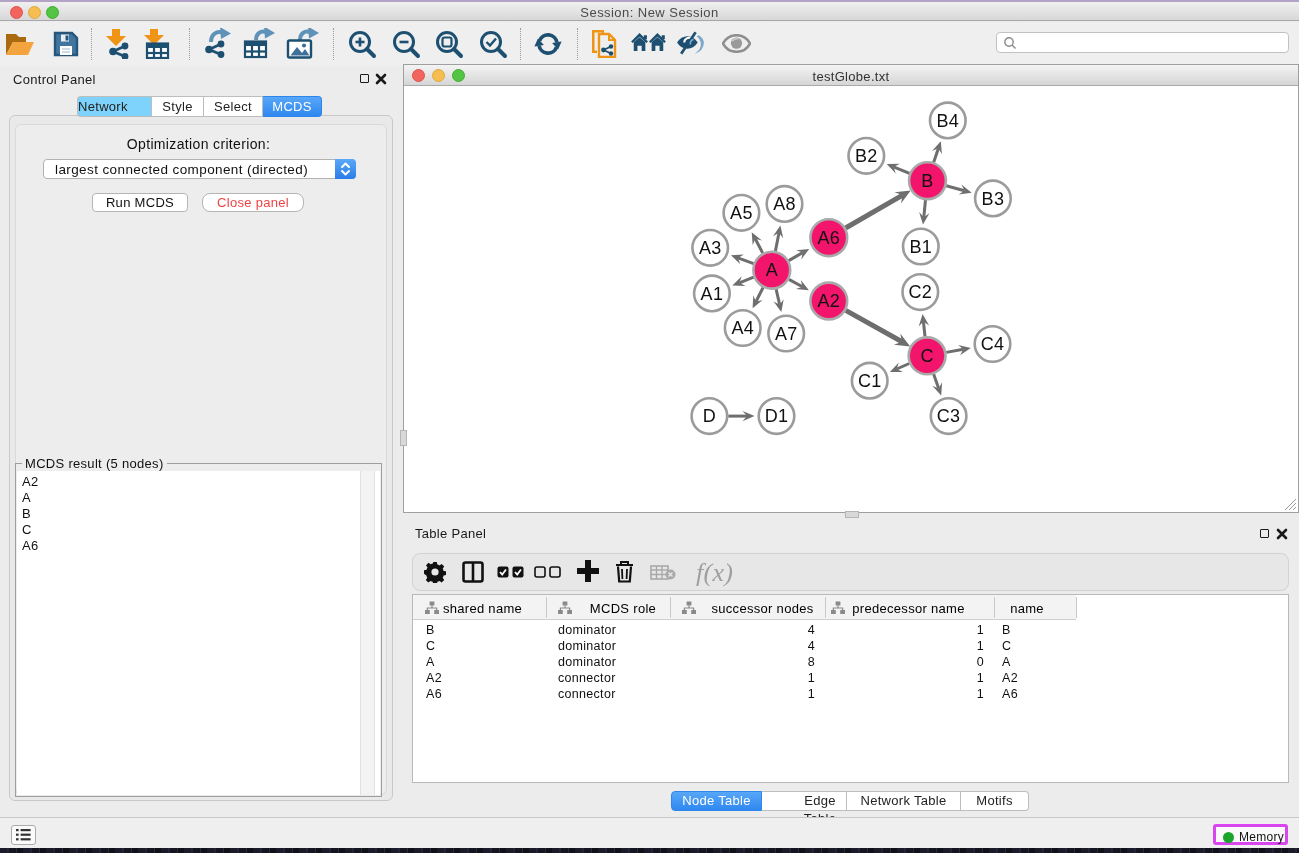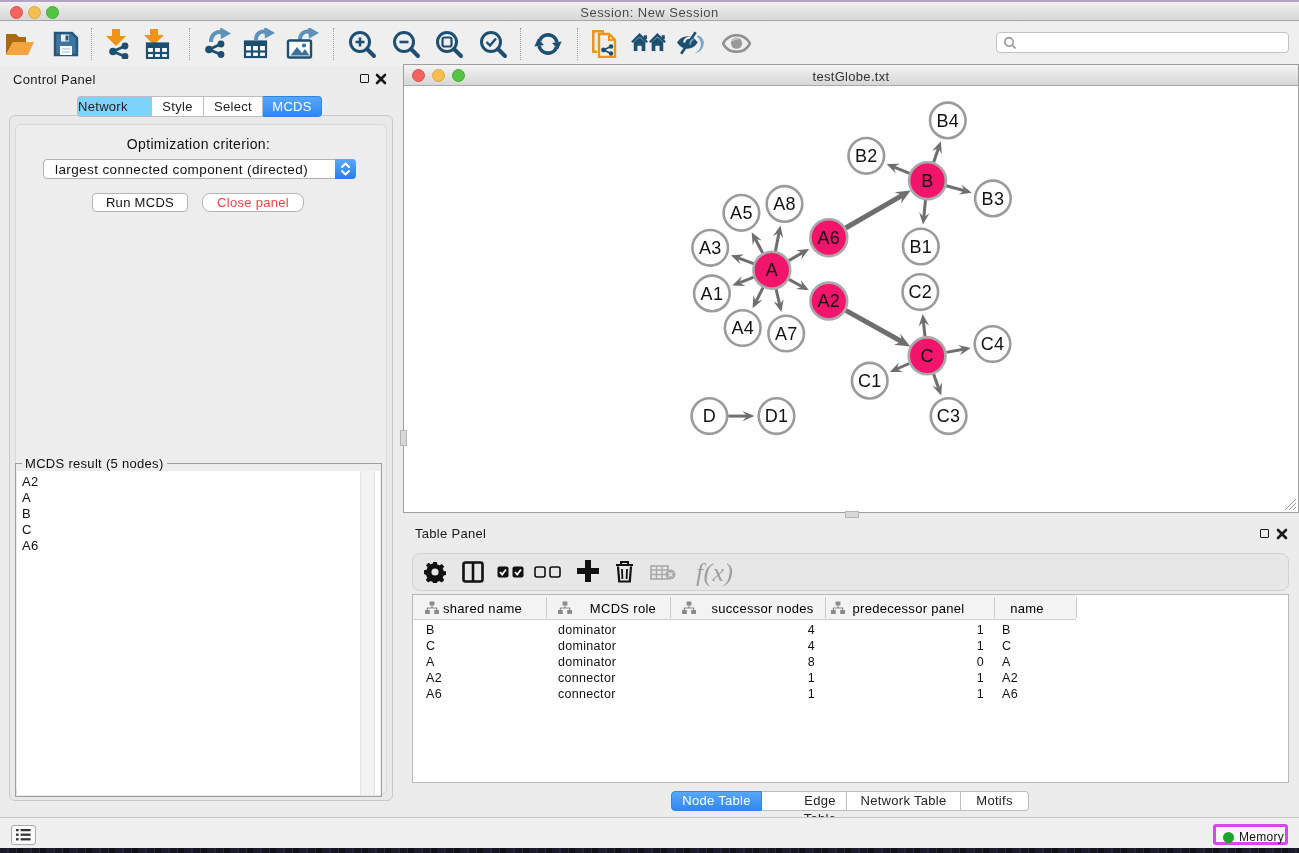--- a/index.html
+++ b/index.html
@@ -383,21 +383,21 @@
    <g fill="#8a8a8a">
         <rect x="4.6" y="0.5" width="4.8" height="4"></rect>
         <rect x="0" y="9" width="4.8" height="4"></rect>
         <rect x="9.2" y="9" width="4.8" height="4"></rect>
       </g>
    <path d="M7 4.5 V7 M2.4 9 V7 H11.6 V9" fill="none" stroke="#8a8a8a" stroke-width="1.2"></path>
   </svg>
   <div class="abs htxt" style="left:28px;top:81px;width:103px;">shared name</div>
   <div class="abs htxt" style="left:173px;top:81px;width:94px;">MCDS role</div>
   <div class="abs htxt" style="left:297px;top:81px;width:125px;">successor nodes</div>
-  <div class="abs htxt" style="left:436px;top:81px;width:139px;">predecessor panel</div>
+  <div class="abs htxt" style="left:436px;top:81px;width:139px;">predecessor name</div>
   <div class="abs htxt" style="left:583px;top:81px;width:82px;">name</div>
 
   <div class="abs rtxt" style="left:23px;top:102px;">B<br>C<br>A<br>A2<br>A6</div>
   <div class="abs rtxt" style="left:155px;top:102px;">dominator<br>dominator<br>dominator<br>connector<br>connector</div>
   <div class="abs rtxt" style="left:267px;top:102px;width:145px;text-align:right;">4<br>4<br>8<br>1<br>1</div>
   <div class="abs rtxt" style="left:422px;top:102px;width:159px;text-align:right;">1<br>1<br>0<br>1<br>1</div>
   <div class="abs rtxt" style="left:599px;top:102px;">B<br>C<br>A<br>A2<br>A6</div>
 
   <div class="abs" style="left:268px;top:271px;height:20px;display:flex;">
     <div class="btab" style="background:linear-gradient(#58a7f8,#2f88f0);border-color:#2d86ec;color:#fff;border-radius:4px 0 0 4px;width:91px;">Node Table</div>

